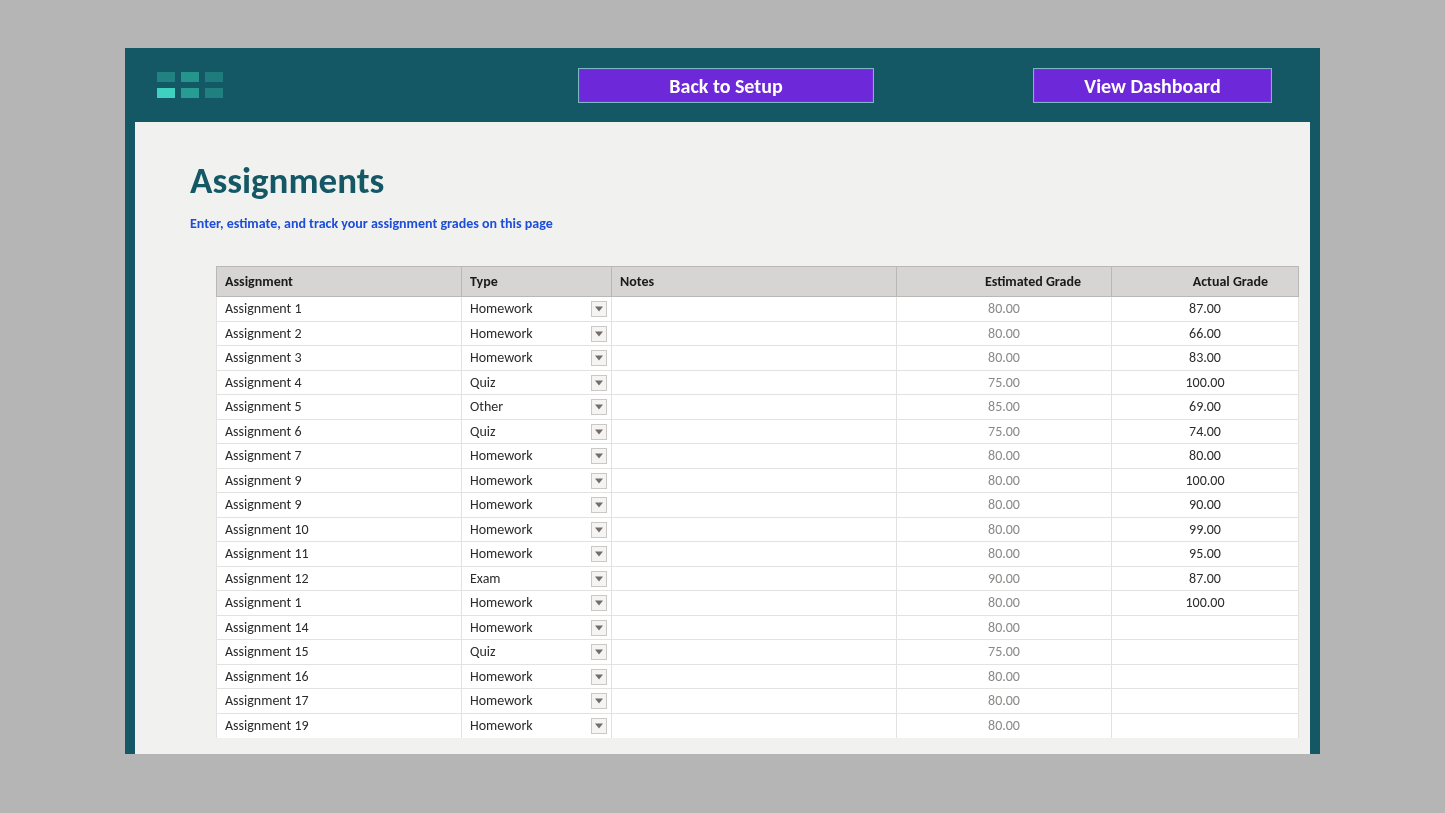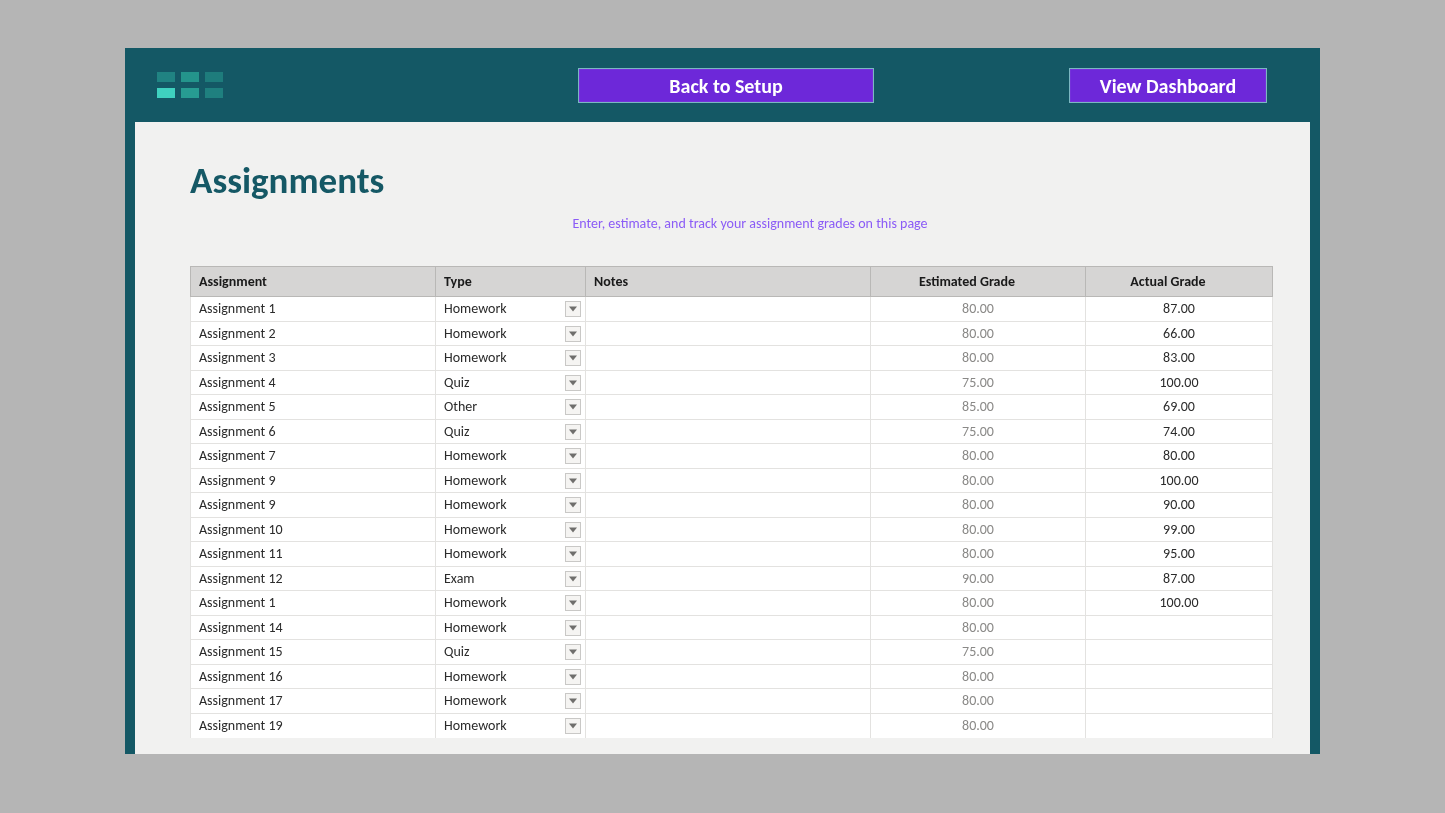--- a/index.html
+++ b/index.html
@@ -50,44 +50,43 @@
     color: #ffffff;
     font-size: 20px;
     font-weight: 600;
     display: flex;
     align-items: center;
     justify-content: center;
     cursor: pointer;
     box-shadow: 0 0 0 1px rgba(255,255,255,0.05) inset;
   }
   .nav-btn.back { left: 453px; width: 296px; }
-  .nav-btn.dash { left: 944px; width: 198px; }
+  .nav-btn.dash { left: 908px; width: 239px; }
   .content-wrap {
     background: #f1f1f0;
     margin: 0 0 0 0;
     height: calc(100% - 74px);
     border-left: 10px solid #145865;
     border-right: 10px solid #145865;
     overflow: hidden;
     position: relative;
   }
   .inner {
     padding: 36px 0 0 55px;
   }
   .page-title {
     font-size: 37px;
     font-weight: 700;
     color: #155865;
   }
   .page-sub {
     font-size: 14px;
-    font-weight: 400;
-    color: #8b5cf6;
+    font-weight: 700;
+    color: #1d4ed8;
     margin-top: 12px;
-    text-align: center;
   }
   .table-wrap {
     margin-top: 76px;
     margin-left: 55px;
     width: 1082px;
   }
   table {
     border-collapse: collapse;
     width: 100%;
     background: #ffffff;
@@ -97,21 +96,21 @@
   }
   thead th {
     background: #d6d5d4;
     border: 1px solid #b9b8b6;
     text-align: left;
     font-weight: 700;
     padding: 6px 8px 6px 8px;
     height: 28px;
     color: #1a1a1a;
   }
-  thead th.col-est, thead th.col-act { text-align: center; padding-right: 30px; }
+  thead th.col-est, thead th.col-act { text-align: right; padding-right: 30px; }
   tbody td {
     border: 1px solid #e3e2e0;
     padding: 3px 8px;
     height: 24.5px;
     vertical-align: middle;
   }
   col.c-assign { width: 245px; }
   col.c-type   { width: 150px; }
   col.c-notes  { width: 285px; }
   col.c-est    { width: 215px; }
@@ -127,21 +126,21 @@
     background: #f5f4f2;
     display: flex;
     align-items: center;
     justify-content: center;
   }
   .dd-arrow svg { width: 8px; height: 6px; }
   td.est-cell { text-align: center; color: #8a8987; }
   td.act-cell { text-align: center; font-weight: 400; }
   .last-row td { border-bottom: none; }
   .last-row { transform: translateY(0); }
-  .clip { position:absolute; left:0; right:0; top:144px; bottom:0; overflow:hidden; }
+  .clip { position:absolute; left:0; right:0; top:144px; bottom:0; overflow:hidden;padding-left:26px; }
 </style>
 </head>
 <body>
 
 <div class="app-frame">
 
   <div class="top-bar">
     <div class="logo">
       <div class="d1"></div>
         <div class="d2"></div>

